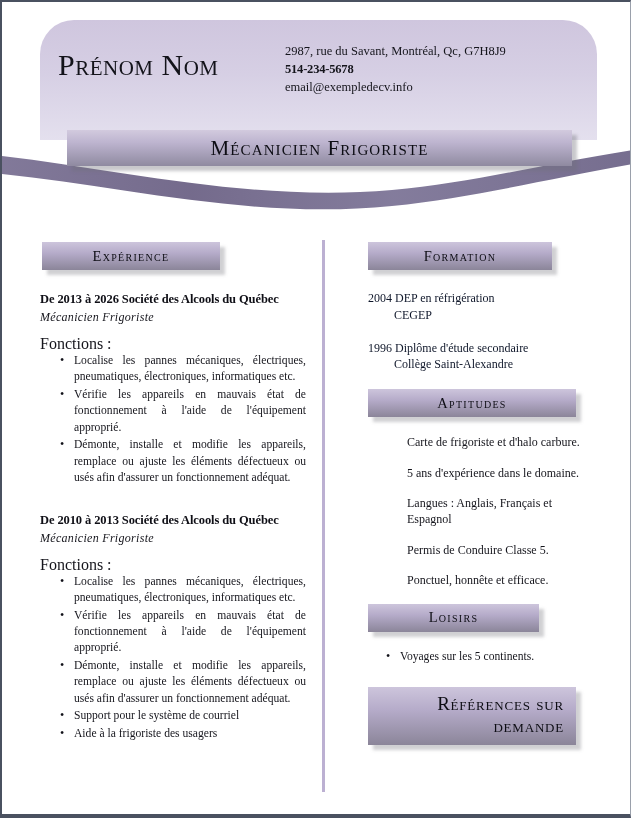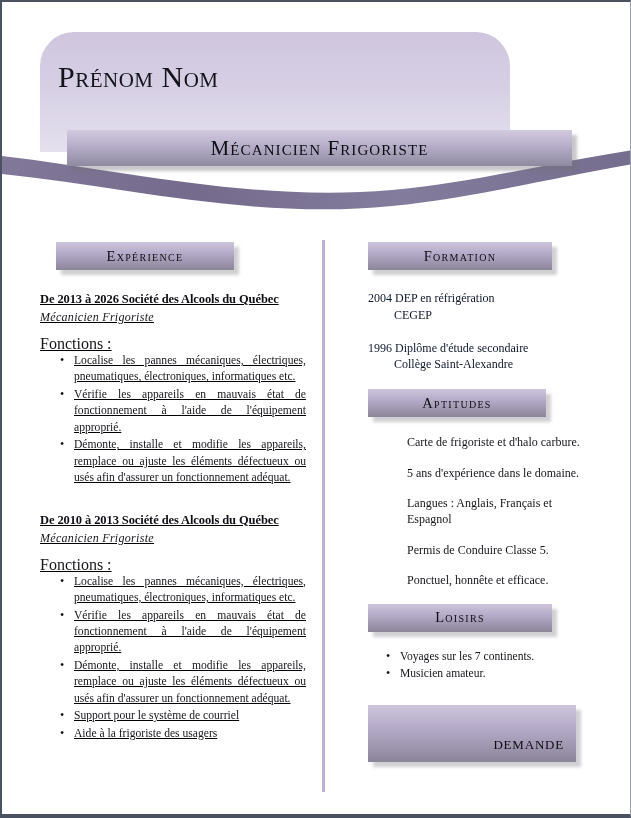--- a/index.html
+++ b/index.html
@@ -21,22 +21,22 @@
     border-top: 2px solid #4a5160;
     border-bottom: 4px solid #4a5160;
     border-right: 1px solid #9aa0ab;
     overflow: hidden;
   }
 
   
   .header-panel {
     position: absolute;
     left: 38px;
-    top: 30px;
-    width: 470px;
+    top: 18px;
+    width: 557px;
     height: 120px;
     background: linear-gradient(to bottom, #cfc6de 0%, #d6cfe4 45%, #e4e0ee 100%);
     border-top-left-radius: 34px;
     border-top-right-radius: 34px;
   }
   .name-title {
     position: absolute;
     left: 18px;
     top: 28px;
     font-family: "Liberation Serif", serif;
@@ -125,24 +125,24 @@
     justify-content: center;
   }
   .sec-bar .txt {
     font-family: "Liberation Serif", serif;
     font-size: 14.5px;
     font-variant: small-caps;
     letter-spacing: 1.3px;
     color: #0d0d14;
     white-space: nowrap;
   }
-  .sec-bar.w-exp { width: 178px; margin-left: 16px; }
+  .sec-bar.w-exp { width: 178px; margin-left: 2px; }
   .sec-bar.w-form { width: 184px; }
-  .sec-bar.w-apt { width: 178px; }
-  .sec-bar.w-loisirs { width: 184px; }
+  .sec-bar.w-apt { width: 208px; }
+  .sec-bar.w-loisirs { width: 171px; }
 
   .refs-bar {
     width: 208px;
     min-height: 56px;
     background: linear-gradient(to bottom, #cdc5dc 0%, #b5abc9 40%, #8b8599 100%);
     box-shadow: 5px 5px 3px rgba(120,120,130,0.35);
     display: flex;
     align-items: center;
     justify-content: flex-end;
     padding: 6px 12px 8px 10px;
@@ -152,21 +152,21 @@
     font-family: "Liberation Serif", serif;
     font-size: 19px;
     font-variant: small-caps;
     letter-spacing: 0.8px;
     color: #0d0d14;
     text-align: right;
     line-height: 1.15;
   }
 
   
-  .exp-entry { margin-top: 22px; text-decoration: underline; }
+  .exp-entry { margin-top: 22px; }
   .exp-entry.second { margin-top: 26px; }
   .exp-head {
     font-family: "Liberation Serif", serif;
     font-size: 12.5px;
     font-weight: bold;
     color: #0f0f16;
     letter-spacing: -0.1px;
   }
   .exp-role {
     font-family: "Liberation Serif", serif;
@@ -250,20 +250,25 @@
     color: #101018;
   }
 </style>
 </head>
 <body>
 
 <div class="page">
 
   <div class="header-panel">
     <div class="name-title">Prénom Nom</div>
+    <div class="contact-block">
+      <div class="contact-line address">2987, rue du Savant, Montréal,  Qc, G7H8J9</div>
+      <div class="contact-line phone">514-234-5678</div>
+      <div class="contact-line email">email@exempledecv.info</div>
+    </div>
   </div>
 
   <svg class="wave" viewBox="0 0 631 86" preserveAspectRatio="none">
     <defs>
       <linearGradient id="waveGrad" x1="0" y1="0" x2="1" y2="0">
         <stop offset="0%" stop-color="#7b7294"></stop>
         <stop offset="30%" stop-color="#6d6386"></stop>
         <stop offset="62%" stop-color="#7d7597"></stop>
         <stop offset="100%" stop-color="#6f6689"></stop>
       </linearGradient>
@@ -337,28 +342,27 @@
       <div class="apt-line">Langues : Anglais, Français et Espagnol</div>
       <div class="apt-line">Permis de Conduire Classe 5.</div>
       <div class="apt-line">Ponctuel, honnête et efficace.</div>
     </div>
 
     <div class="sec-bar w-loisirs">
       <span class="txt">Loisirs</span>
     </div>
 
     <ul class="hobbies">
-      <li>Voyages sur les 7 continents.</li>
-      <li>Musicien amateur.</li>
+      <li>Voyages sur les 5 continents.</li>
     </ul>
 
     <div style="height:22px"></div>
 
     <div class="refs-bar">
       <span class="txt">
-        <br>
+        <span>Références sur</span><br>
         <span>demande</span>
       </span>
     </div>
 
   </div>
 
 </div>
 
 </body></html>

